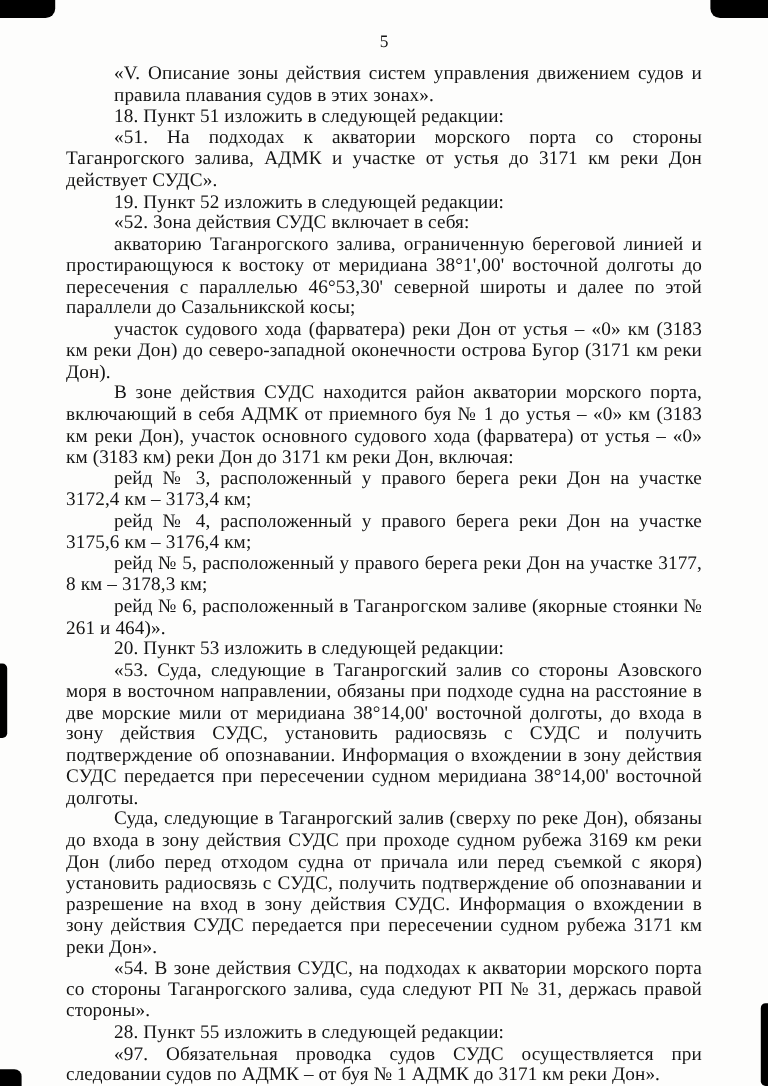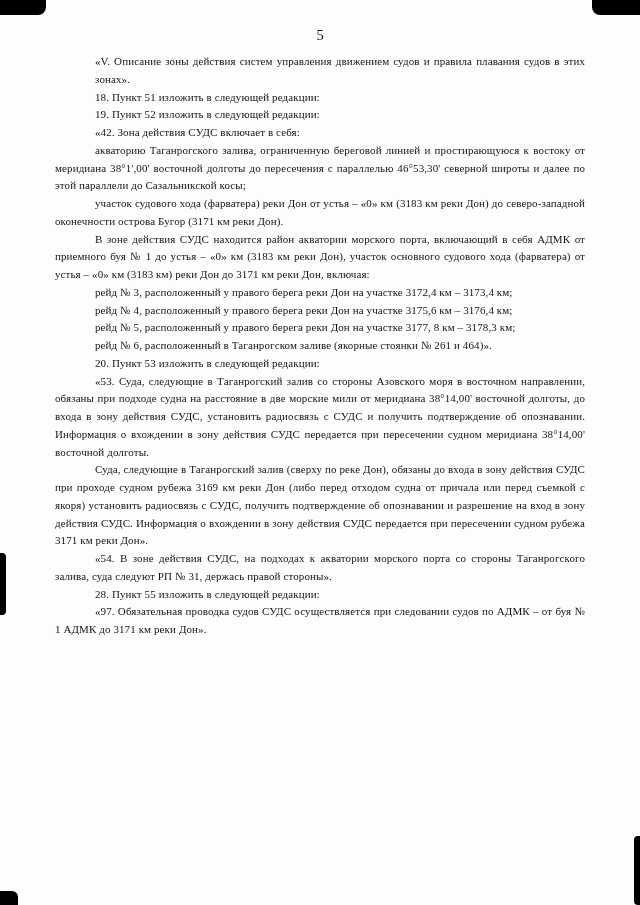--- a/index.html
+++ b/index.html
@@ -26,21 +26,21 @@
     font-size: 14.5px;
   }
   .content {
     position: absolute;
     top: 53px;
     left: 55px;
     width: 530px;
   }
   .para {
     margin: 0;
-    font-size: 11px;
+    font-size: 16px;
     line-height: 17.75px;
     text-align: justify;
     text-indent: 40px;
     letter-spacing: 0.1px;
   }
   .para.block-indent {
     text-indent: 0;
     margin-left: 40px;
   }
   .artifact {
@@ -61,22 +61,23 @@
   <div class="artifact top-right"></div>
   <div class="artifact left-mid"></div>
   <div class="artifact bottom-left"></div>
   <div class="artifact right-bottom"></div>
 
   <div class="page-number">5</div>
 
   <div class="content">
       <p class="para block-indent">«V. Описание зоны действия систем управления движением судов и правила плавания судов в этих зонах».</p>
       <p class="para">18. Пункт 51 изложить в следующей редакции:</p>
+      <p class="para">«51. На подходах к акватории морского порта со стороны Таганрогского залива, АДМК и участке от устья до 3171 км реки Дон действует СУДС».</p>
       <p class="para">19. Пункт 52 изложить в следующей редакции:</p>
-      <p class="para">«42. Зона действия СУДС включает в себя:</p>
+      <p class="para">«52. Зона действия СУДС включает в себя:</p>
       <p class="para">акваторию Таганрогского залива, ограниченную береговой линией и простирающуюся к востоку от меридиана 38°1',00' восточной долготы до пересечения с параллелью 46°53,30' северной широты и далее по этой параллели до Сазальникской косы;</p>
       <p class="para">участок судового хода (фарватера) реки Дон от устья – «0» км (3183 км реки Дон) до северо-западной оконечности острова Бугор (3171 км реки Дон).</p>
       <p class="para">В зоне действия СУДС находится район акватории морского порта, включающий в себя АДМК от приемного буя № 1 до устья – «0» км (3183 км реки Дон), участок основного судового хода (фарватера) от устья – «0» км (3183 км) реки Дон до 3171 км реки Дон, включая:</p>
       <p class="para">рейд № 3, расположенный у правого берега реки Дон на участке 3172,4 км – 3173,4 км;</p>
       <p class="para">рейд № 4, расположенный у правого берега реки Дон на участке 3175,6 км – 3176,4 км;</p>
       <p class="para">рейд № 5, расположенный у правого берега реки Дон на участке 3177, 8 км – 3178,3 км;</p>
       <p class="para">рейд № 6, расположенный в Таганрогском заливе (якорные стоянки № 261 и 464)».</p>
       <p class="para">20. Пункт 53 изложить в следующей редакции:</p>
       <p class="para">«53. Суда, следующие в Таганрогский залив со стороны Азовского моря в восточном направлении, обязаны при подходе судна на расстояние в две морские мили от меридиана 38°14,00' восточной долготы, до входа в зону действия СУДС, установить радиосвязь с СУДС и получить подтверждение об опознавании. Информация о вхождении в зону действия СУДС передается при пересечении судном меридиана 38°14,00' восточной долготы.</p>
       <p class="para">Суда, следующие в Таганрогский залив (сверху по реке Дон), обязаны до входа в зону действия СУДС при проходе судном рубежа 3169 км реки Дон (либо перед отходом судна от причала или перед съемкой с якоря) установить радиосвязь с СУДС, получить подтверждение об опознавании и разрешение на вход в зону действия СУДС. Информация о вхождении в зону действия СУДС передается при пересечении судном рубежа 3171 км реки Дон».</p>

